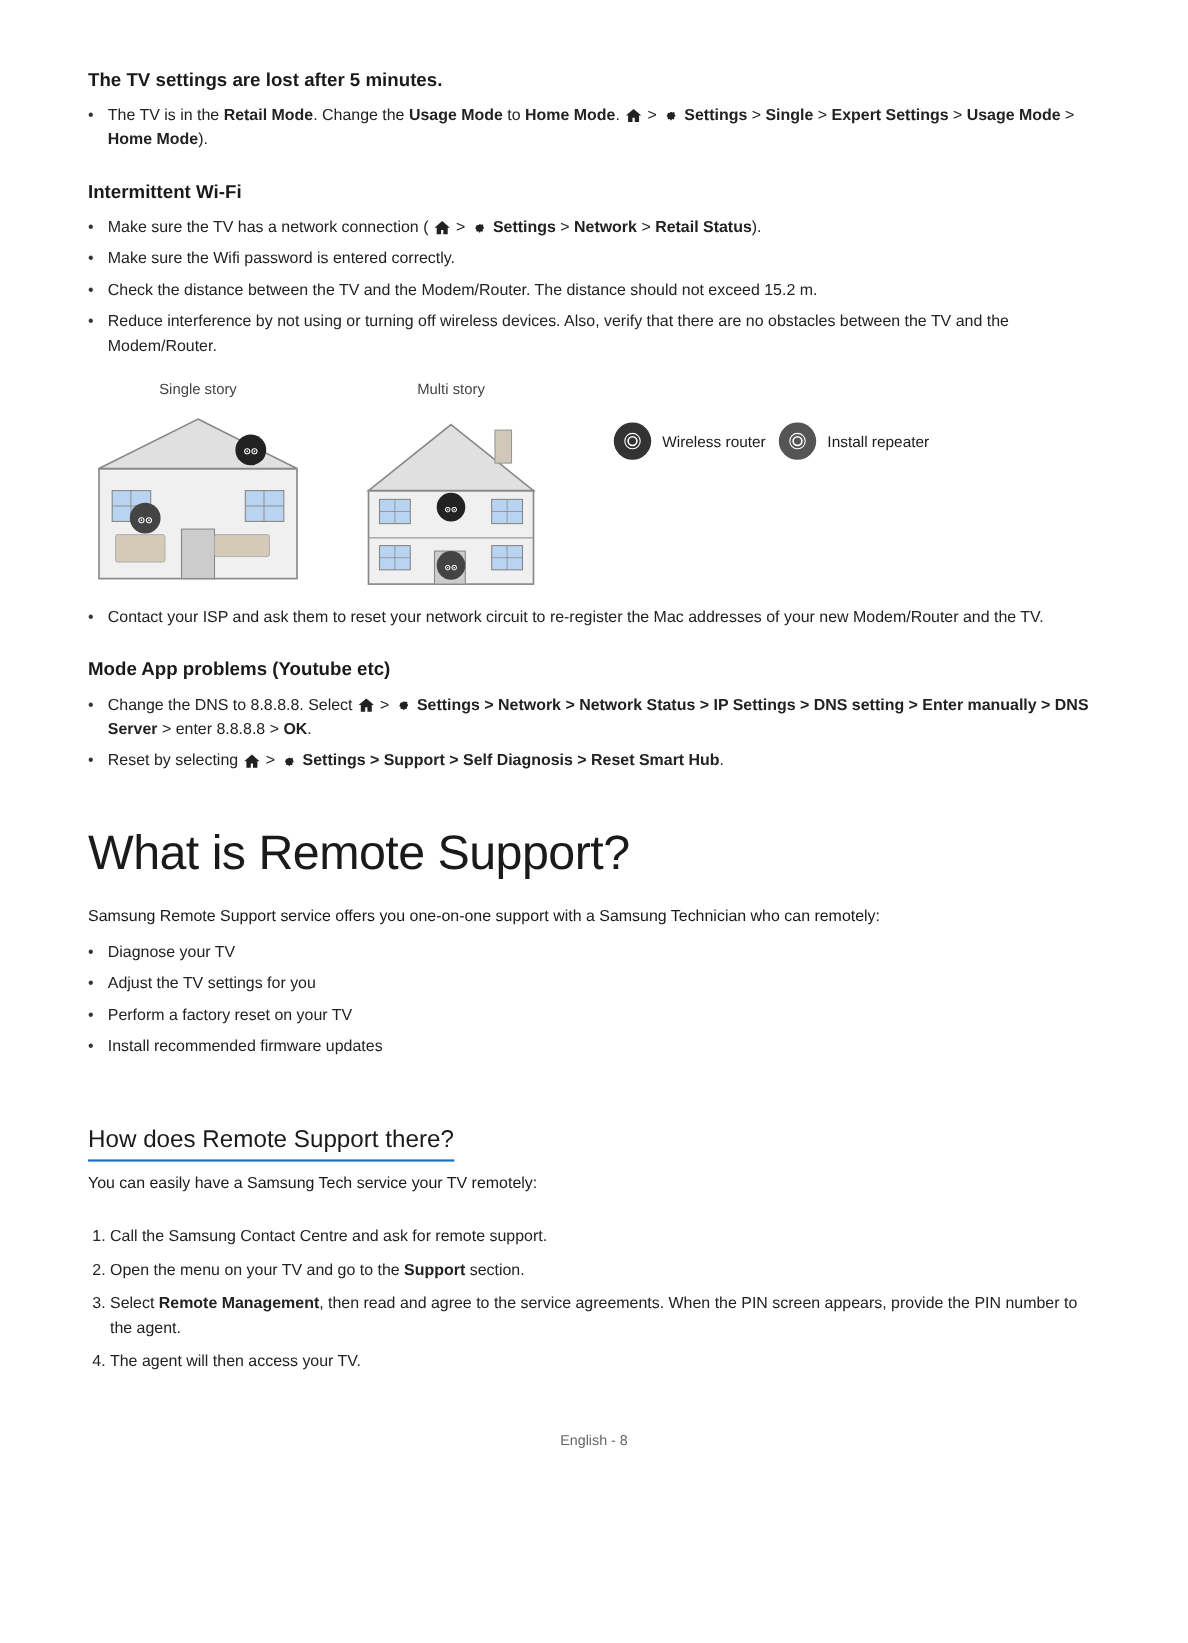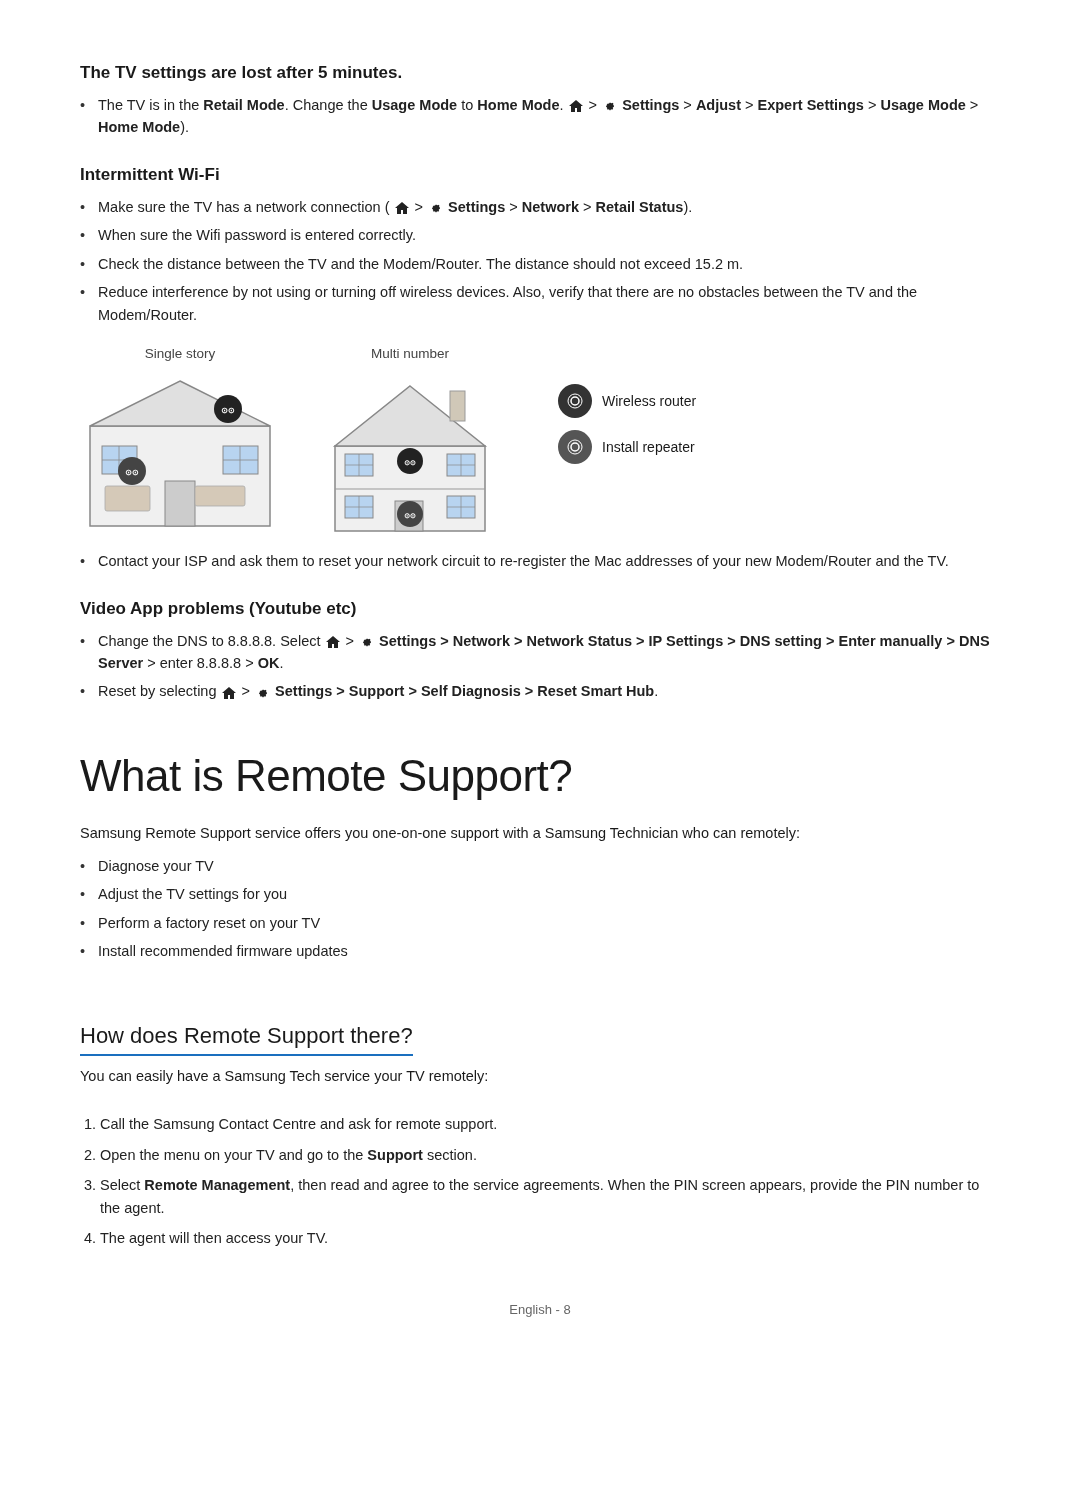--- a/index.html
+++ b/index.html
@@ -78,21 +78,21 @@
       align-items: center;
       text-align: right;
     }
     .diagram-label {
       font-size: 13.5px;
       color: #444;
       margin-bottom: 6px;
     }
     .legend-block {
       display: flex;
-      flex-direction: column;
+      flex-direction: row;
       justify-content: center;
       gap: 12px;
       margin-left: 18px;
       margin-top: 40px;
     }
     .legend-item {
       display: flex;
       align-items: center;
       gap: 10px;
       font-size: 14px;
@@ -144,40 +144,40 @@
   <ul class="bullet-list">
     <li>
       The TV is in the <span class="bold">Retail Mode</span>. Change the <span class="bold">Usage Mode</span> to <span class="bold">Home Mode</span>.
       <svg class="home-icon" xmlns="http://www.w3.org/2000/svg" viewBox="0 0 16 14" fill="currentColor">
           <path d="M8 1L1 7h2v6h4v-4h2v4h4V7h2L8 1z"></path>
         </svg>
       <span> &gt; </span>
       <svg class="gear-icon" xmlns="http://www.w3.org/2000/svg" viewBox="0 0 16 16" fill="currentColor">
           <path d="M8 5.5a2.5 2.5 0 1 0 0 5 2.5 2.5 0 0 0 0-5zm0 1a1.5 1.5 0 1 1 0 3 1.5 1.5 0 0 1 0-3zm5.2 1l-.85-.25a4.5 4.5 0 0 0-.28-.65l.42-.77-.99-.99-.77.42a4.5 4.5 0 0 0-.65-.28L9.5 4.8H8.5l-.25.85a4.5 4.5 0 0 0-.65.28l-.77-.42-.99.99.42.77a4.5 4.5 0 0 0-.28.65L5.13 8v1l.85.25a4.5 4.5 0 0 0 .28.65l-.42.77.99.99.77-.42a4.5 4.5 0 0 0 .65.28l.25.85h1l.25-.85a4.5 4.5 0 0 0 .65-.28l.77.42.99-.99-.42-.77a4.5 4.5 0 0 0 .28-.65l.85-.25V7.5z"></path>
         </svg>
-      <span class="bold"> Settings</span> &gt; <span class="bold">Adjust</span> &gt; <span class="bold">Expert Settings</span> &gt; <span class="bold">Usage Mode</span> &gt; <span class="bold">Home Mode</span>).
+      <span class="bold"> Settings</span> &gt; <span class="bold">Single</span> &gt; <span class="bold">Expert Settings</span> &gt; <span class="bold">Usage Mode</span> &gt; <span class="bold">Home Mode</span>).
     </li>
   </ul>
 </div>
 
 <div class="section">
   <h2>Intermittent Wi-Fi</h2>
   <ul class="bullet-list">
     <li>
       Make sure the TV has a network connection (
       <svg class="home-icon" xmlns="http://www.w3.org/2000/svg" viewBox="0 0 16 14" fill="currentColor">
           <path d="M8 1L1 7h2v6h4v-4h2v4h4V7h2L8 1z"></path>
         </svg>
       &gt;
       <svg class="gear-icon" xmlns="http://www.w3.org/2000/svg" viewBox="0 0 16 16" fill="currentColor">
           <path d="M8 5.5a2.5 2.5 0 1 0 0 5 2.5 2.5 0 0 0 0-5zm0 1a1.5 1.5 0 1 1 0 3 1.5 1.5 0 0 1 0-3zm5.2 1l-.85-.25a4.5 4.5 0 0 0-.28-.65l.42-.77-.99-.99-.77.42a4.5 4.5 0 0 0-.65-.28L9.5 4.8H8.5l-.25.85a4.5 4.5 0 0 0-.65.28l-.77-.42-.99.99.42.77a4.5 4.5 0 0 0-.28.65L5.13 8v1l.85.25a4.5 4.5 0 0 0 .28.65l-.42.77.99.99.77-.42a4.5 4.5 0 0 0 .65.28l.25.85h1l.25-.85a4.5 4.5 0 0 0 .65-.28l.77.42.99-.99-.42-.77a4.5 4.5 0 0 0 .28-.65l.85-.25V7.5z"></path>
         </svg>
       <span class="bold">Settings</span> &gt; <span class="bold">Network</span> &gt; <span class="bold">Retail Status</span>).
     </li>
-    <li>When sure the Wifi password is entered correctly.</li>
+    <li>Make sure the Wifi password is entered correctly.</li>
     <li>Check the distance between the TV and the Modem/Router. The distance should not exceed 15.2 m.</li>
     <li>Reduce interference by not using or turning off wireless devices. Also, verify that there are no obstacles between the TV and the Modem/Router.</li>
   </ul>
 
   <div class="diagrams-row">
 
     <div class="diagram-block">
       <div class="diagram-label">Single story</div>
       <svg class="house-svg" viewBox="0 0 200 165" xmlns="http://www.w3.org/2000/svg">
 
@@ -200,21 +200,21 @@
 
         <circle cx="148" cy="38" r="14" fill="#222"></circle>
         <text x="148" y="42" text-anchor="middle" fill="white" font-size="8" font-weight="bold">⊙⊙</text>
 
         <circle cx="52" cy="100" r="14" fill="#444"></circle>
         <text x="52" y="104" text-anchor="middle" fill="white" font-size="8" font-weight="bold">⊙⊙</text>
       </svg>
     </div>
 
     <div class="diagram-block">
-      <div class="diagram-label">Multi number</div>
+      <div class="diagram-label">Multi story</div>
       <svg class="house-svg-multi" viewBox="0 0 200 165" xmlns="http://www.w3.org/2000/svg">
 
         <rect x="25" y="75" width="150" height="85" fill="#f0f0f0" stroke="#888" stroke-width="1.5"></rect>
 
         <line x1="25" y1="118" x2="175" y2="118" stroke="#999" stroke-width="1"></line>
 
         <polygon points="100,15 175,75 25,75" fill="#e0e0e0" stroke="#888" stroke-width="1.5"></polygon>
 
         <rect x="140" y="20" width="15" height="30" fill="#d0c8b8" stroke="#999" stroke-width="1"></rect>
 
@@ -265,21 +265,21 @@
       </div>
     </div>
   </div>
 
   <ul class="bullet-list">
     <li>Contact your ISP and ask them to reset your network circuit to re-register the Mac addresses of your new Modem/Router and the TV.</li>
   </ul>
 </div>
 
 <div class="section">
-  <h2>Video App problems (Youtube etc)</h2>
+  <h2>Mode App problems (Youtube etc)</h2>
   <ul class="bullet-list">
     <li>
       Change the DNS to 8.8.8.8. Select
       <svg class="home-icon" xmlns="http://www.w3.org/2000/svg" viewBox="0 0 16 14" fill="currentColor">
           <path d="M8 1L1 7h2v6h4v-4h2v4h4V7h2L8 1z"></path>
         </svg>
       &gt;
       <svg class="gear-icon" xmlns="http://www.w3.org/2000/svg" viewBox="0 0 16 16" fill="currentColor">
           <path d="M8 5.5a2.5 2.5 0 1 0 0 5 2.5 2.5 0 0 0 0-5zm0 1a1.5 1.5 0 1 1 0 3 1.5 1.5 0 0 1 0-3zm5.2 1l-.85-.25a4.5 4.5 0 0 0-.28-.65l.42-.77-.99-.99-.77.42a4.5 4.5 0 0 0-.65-.28L9.5 4.8H8.5l-.25.85a4.5 4.5 0 0 0-.65.28l-.77-.42-.99.99.42.77a4.5 4.5 0 0 0-.28.65L5.13 8v1l.85.25a4.5 4.5 0 0 0 .28.65l-.42.77.99.99.77-.42a4.5 4.5 0 0 0 .65.28l.25.85h1l.25-.85a4.5 4.5 0 0 0 .65-.28l.77.42.99-.99-.42-.77a4.5 4.5 0 0 0 .28-.65l.85-.25V7.5z"></path>
         </svg>

